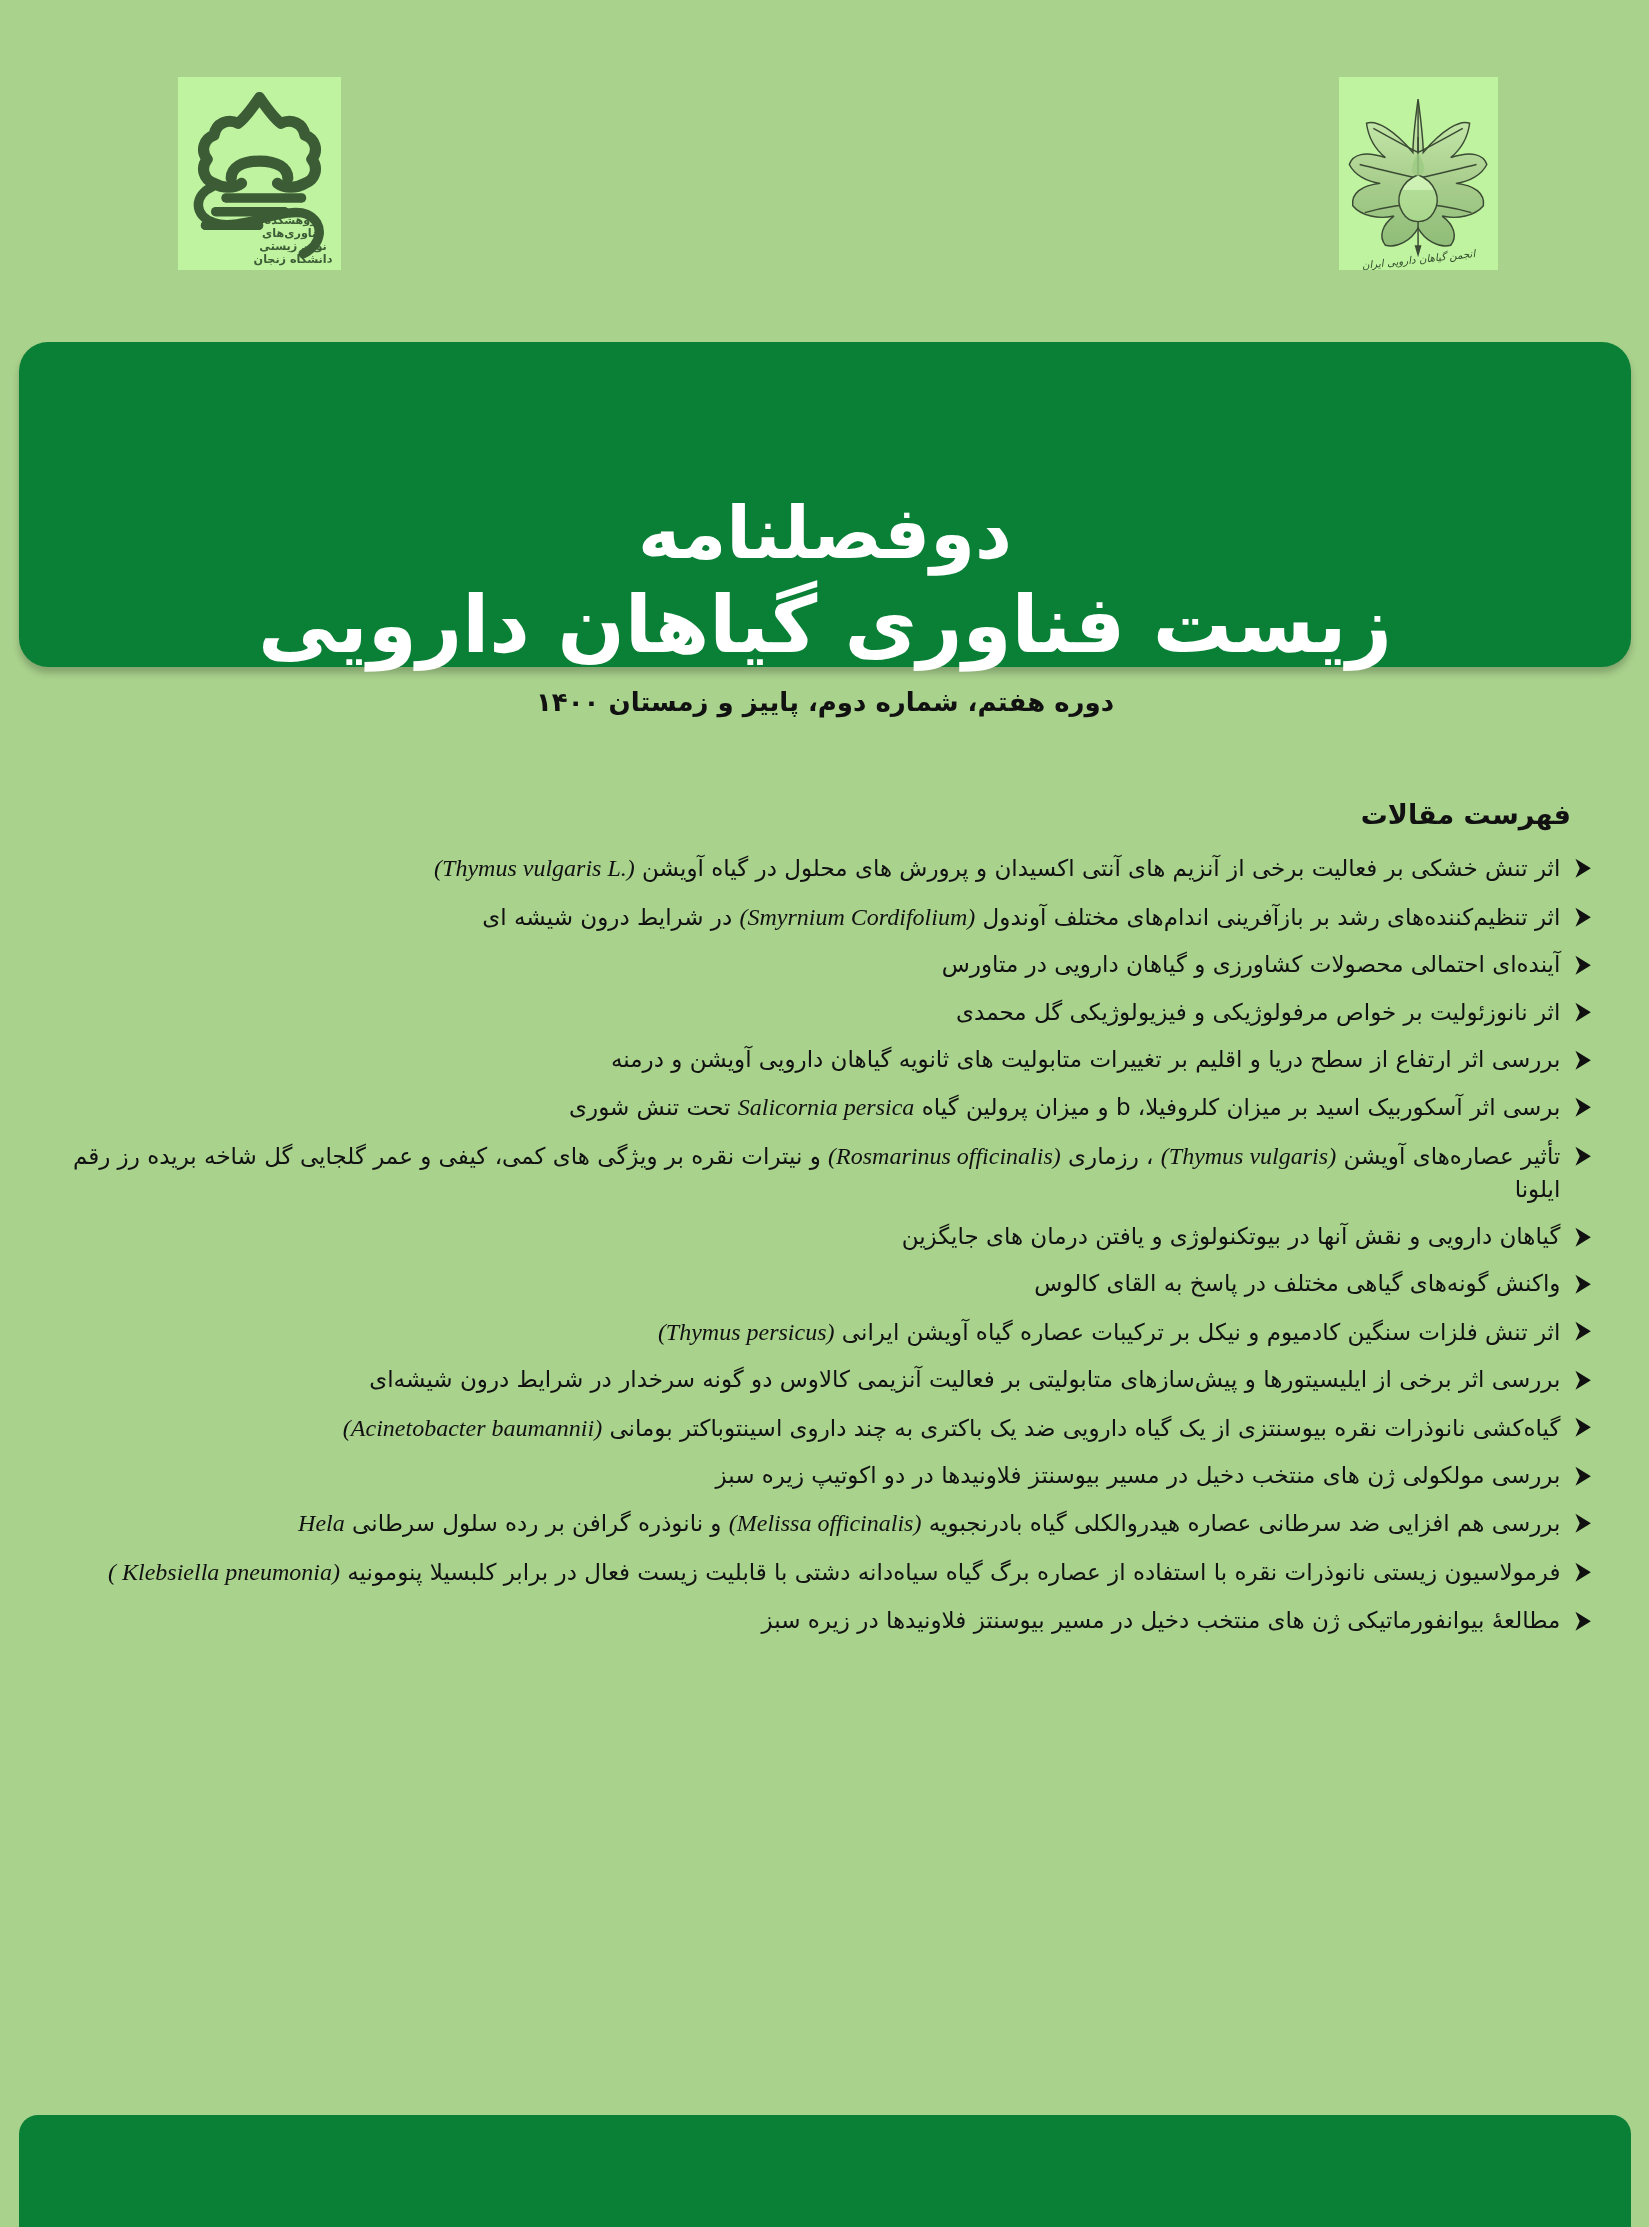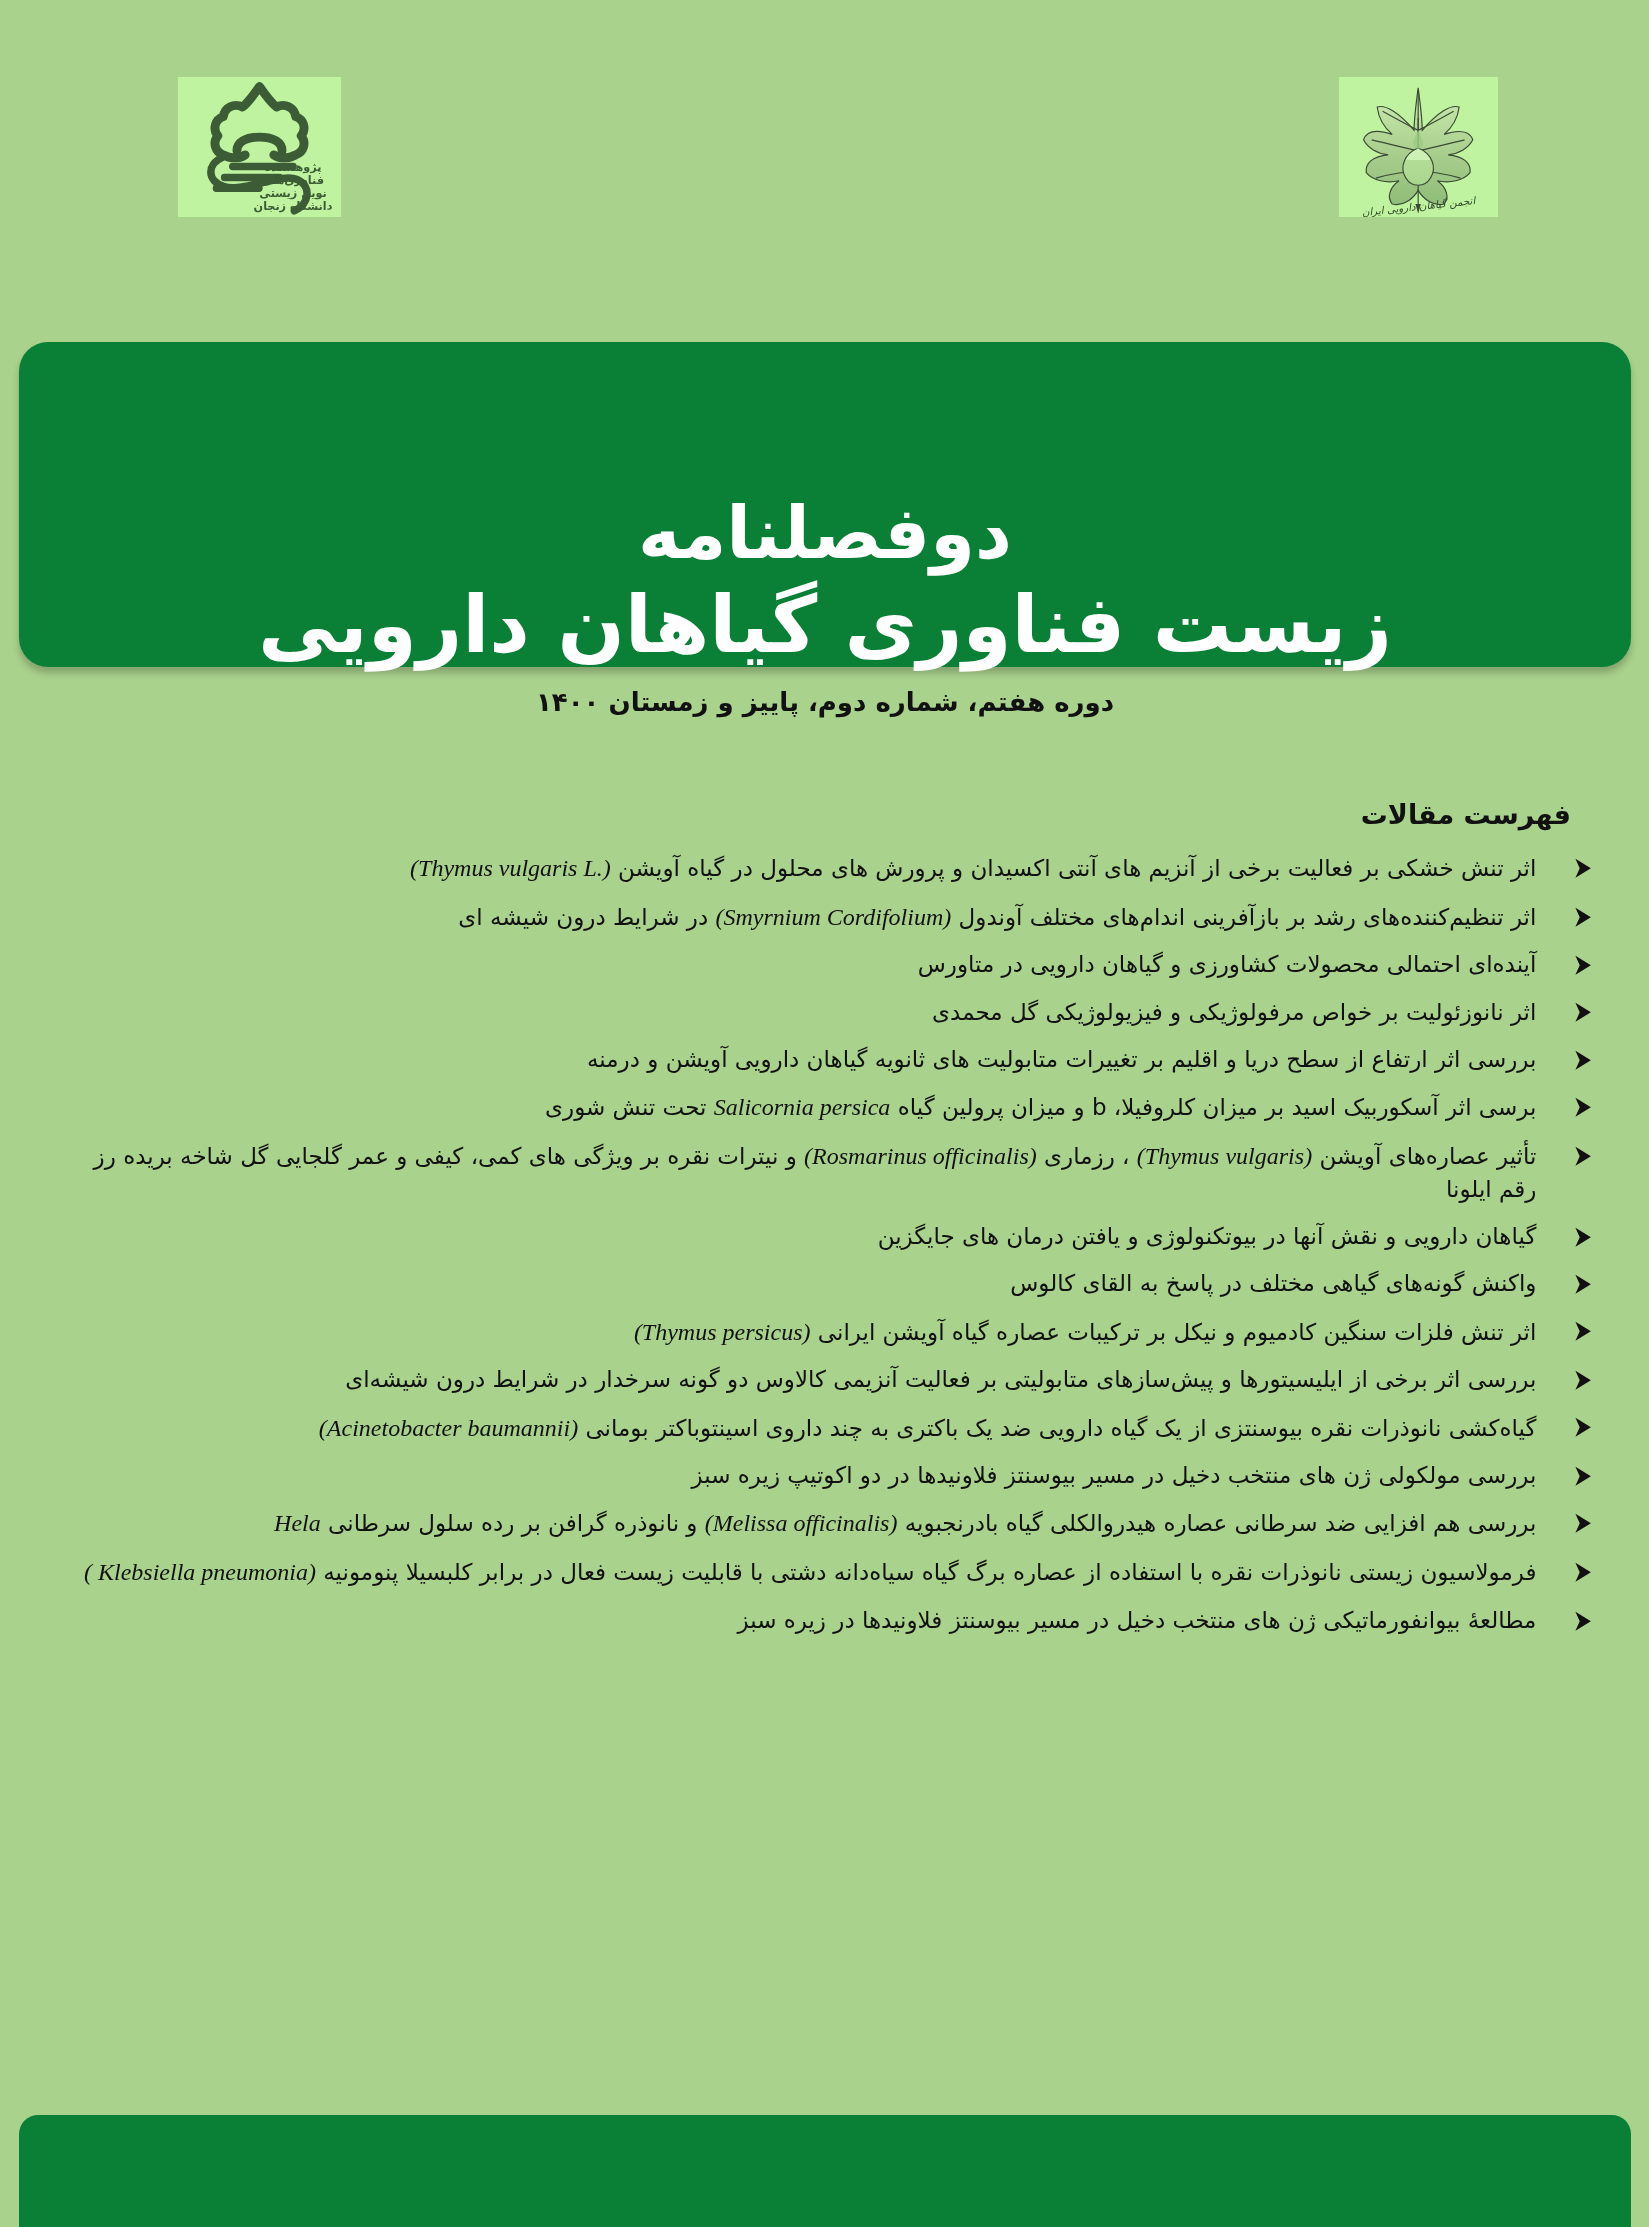--- a/index.html
+++ b/index.html
@@ -18,21 +18,21 @@
 
   
   .logo-row {
     position: relative;
     height: 275px;
   }
   .logo-box {
     position: absolute;
     top: 77px;
     width: 163px;
-    height: 140px;
+    height: 193px;
     background: #bff3a0;
     overflow: hidden;
   }
   .logo-box.left  { left: 178px; }
   .logo-box.right { left: 1339px; width: 159px; }
 
   .logo-svg { display: block; width: 100%; height: 100%; }
 
   .logo-caption {
     position: absolute;
@@ -124,21 +124,20 @@
   }
   .article-item {
     display: flex;
     flex-direction: row;
     align-items: flex-start;
     justify-content: flex-start;
     margin-bottom: 14.6px;
     color: #111;
     font-size: 23px;
     line-height: 1.42;
-    gap: 24px;
   }
   .bullet {
     flex: 0 0 auto;
     width: 29px;
     margin-top: 6.9px;
     margin-left: 8.6px;
     text-align: center;
     color: #111;
     font-size: 23px;
     line-height: 1;

